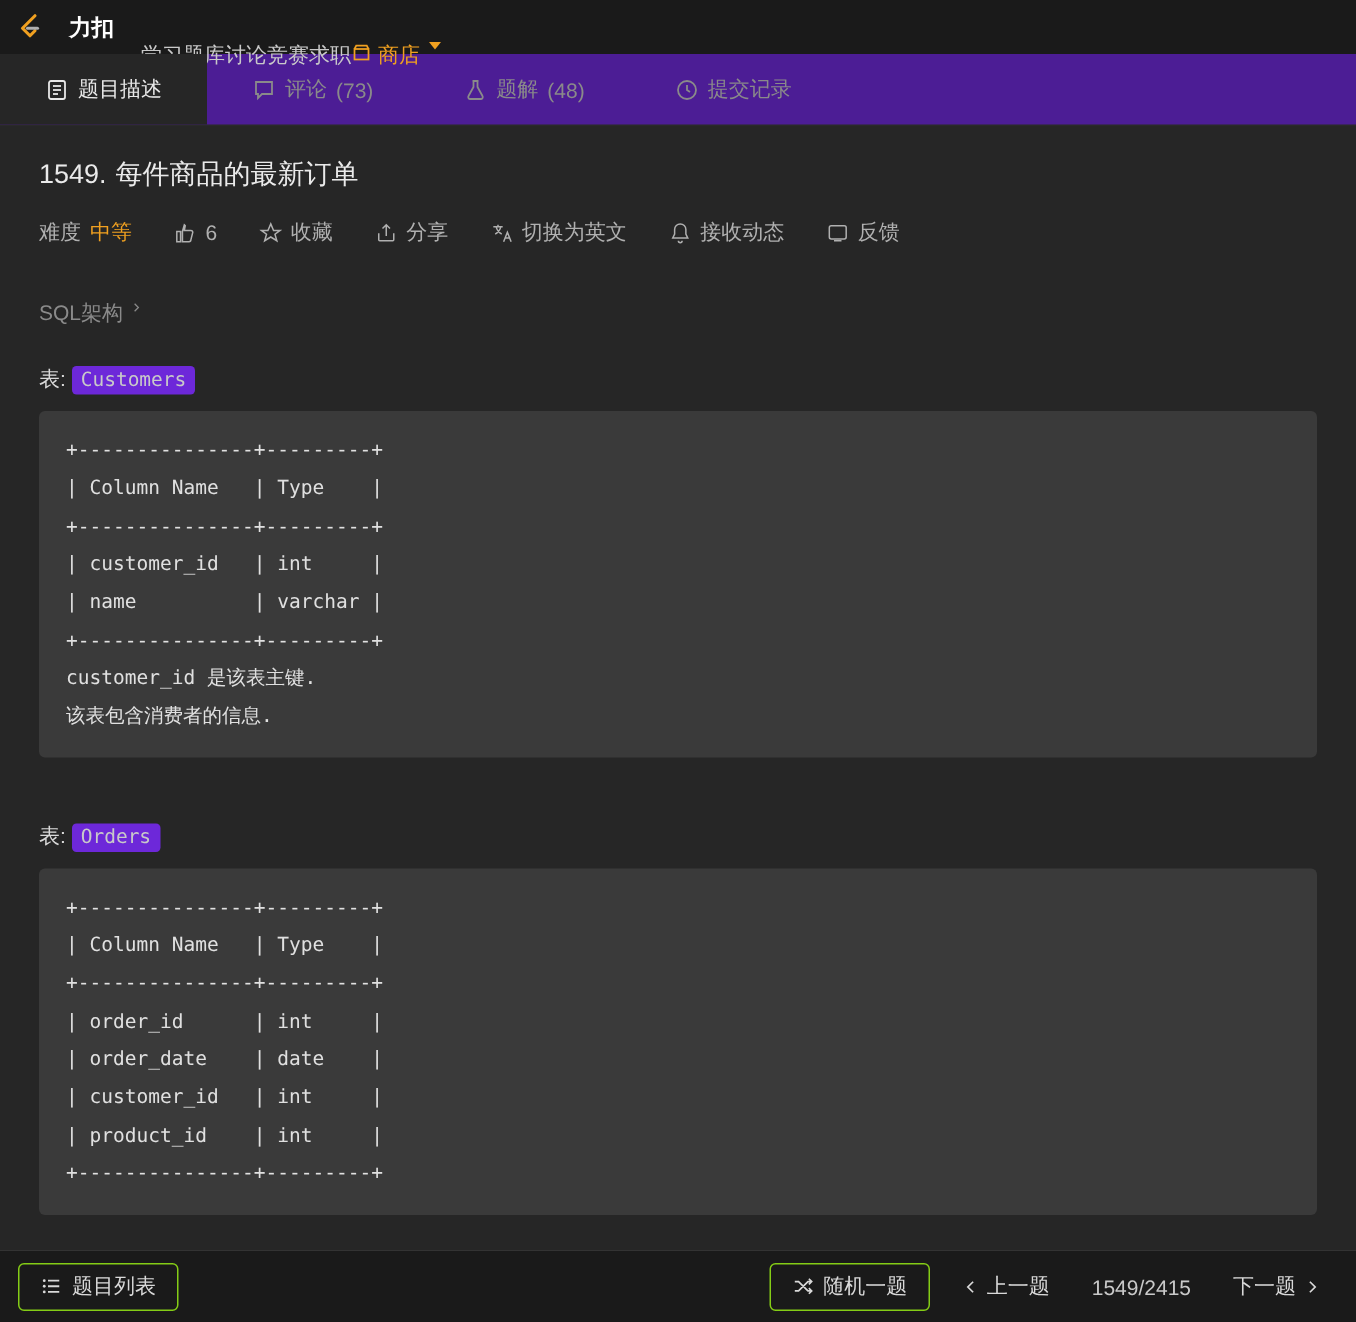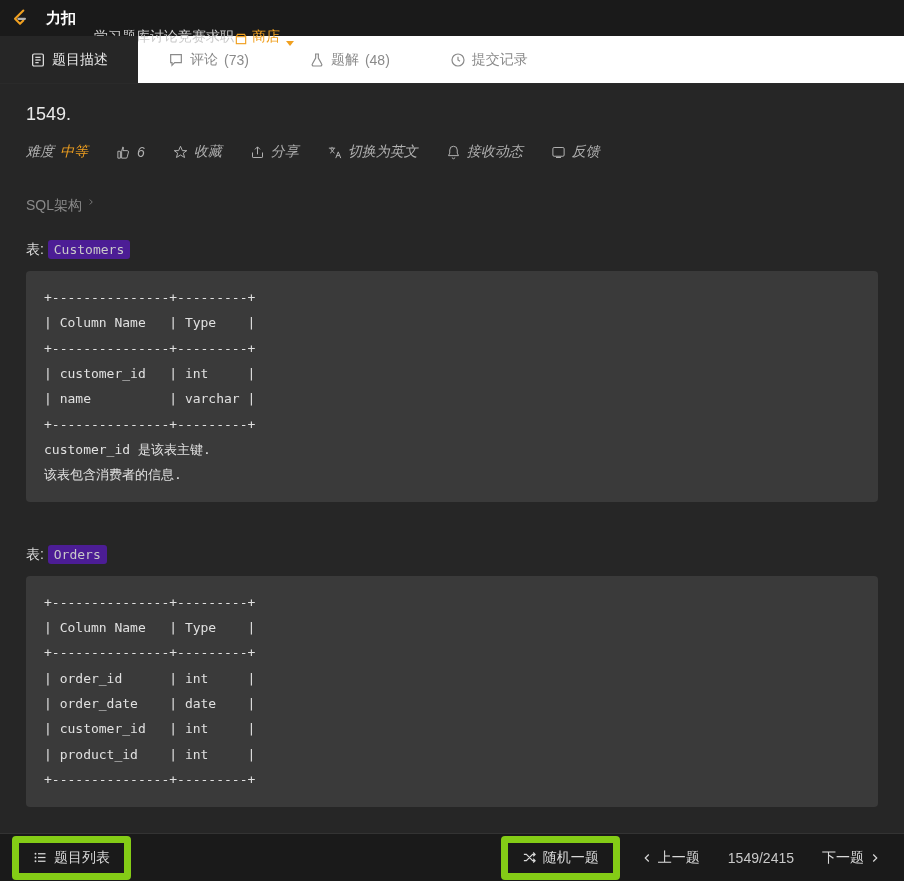--- a/index.html
+++ b/index.html
@@ -24,29 +24,29 @@
   .logo {
     display: flex;
     align-items: center;
     gap: 16px;
     margin-right: 18px;
   }
   .logo svg { width: 20px; height: 20px; }
   .logo-text { color: #fff; font-weight: 600; font-size: 15px; }
   .nav-links { display: flex; align-items: center; margin-top: 38px; }
   .nav-link { color: #c9c9c9; cursor: pointer; font-size: 14px; }
-  .nav-link.shop { color: #f0a020; display: flex; align-items: flex-end; gap: 4px; }
+  .nav-link.shop { color: #f0a020; display: flex; align-items: flex-start; gap: 4px; }
   .nav-link.shop svg { width: 14px; height: 14px; }
   .caret-down { width: 0; height: 0; border-left: 4px solid transparent; border-right: 4px solid transparent; border-top: 5px solid #f0a020; display: inline-block; margin-left: 2px; }
 
   
   .tabs {
     display: flex;
     height: 48px;
-    background: #ffffff;
+    background: #4c1d95;
     border-bottom: 1px solid #2a2a2a;
   }
   .tab {
     display: flex;
     align-items: center;
     gap: 6px;
     padding: 0 30px;
     color: #8a8a8a;
     cursor: pointer;
     font-size: 14px;
@@ -61,32 +61,32 @@
   .content {
     padding: 20px 26px 0 26px;
     height: calc(881px - 36px - 48px - 48px);
     overflow-y: auto;
     background: #262626;
   }
   .title-row { display: flex; align-items: baseline; gap: 6px; margin-bottom: 18px; }
   .title-num { color: #eaeaea; font-size: 18px; font-weight: 500; }
   .title-text { color: #eaeaea; font-size: 18px; font-weight: 500; }
 
-  .meta-row { display: flex; align-items: center; gap: 28px; color: #b0b0b0; font-size: 14px; margin-bottom: 36px; font-style: italic; }
+  .meta-row { display: flex; align-items: center; gap: 28px; color: #b0b0b0; font-size: 14px; margin-bottom: 36px; }
   .meta-item { display: flex; align-items: center; gap: 6px; cursor: pointer; }
   .meta-item svg { width: 15px; height: 15px; }
   .diff-label { color: #b0b0b0; }
   .diff-val { color: #f0a020; }
 
   .schema-link { color: #8a8a8a; font-size: 14px; display: flex; align-items: flex-start; gap: 4px; margin-bottom: 26px; cursor: pointer; }
   .schema-link svg { width: 10px; height: 10px; }
 
   .table-label { color: #d9d9d9; margin-bottom: 12px; font-size: 14px; }
   .table-label code {
-    background: #4c1d95;
+    background: #6d28d9;
     padding: 2px 6px;
     border-radius: 3px;
     font-family: "Menlo", "Consolas", monospace;
     font-size: 13px;
     color: #c9c9c9;
   }
   .codeblock {
     background: #3a3a3a;
     border-radius: 4px;
     padding: 14px 18px;
@@ -105,21 +105,21 @@
     height: 48px;
     background: #1a1a1a;
     border-top: 1px solid #333;
     display: flex;
     align-items: center;
     justify-content: space-between;
     padding: 0 12px;
   }
   .bb-left, .bb-right { display: flex; align-items: center; gap: 10px; }
   .bb-btn {
-    border: 7px solid #84cc16;
+    border: 1px solid #84cc16;
     border-radius: 4px;
     padding: 6px 14px;
     color: #d9d9d9;
     background: transparent;
     display: flex;
     align-items: center;
     gap: 6px;
     cursor: pointer;
     font-size: 14px;
   }
@@ -190,20 +190,21 @@
         <circle cx="12" cy="12" r="9" stroke="currentColor" stroke-width="1.8" fill="none"></circle>
         <path d="M12 7v5l3 2" stroke="currentColor" stroke-width="1.8" fill="none"></path>
       </svg>
     <span>提交记录</span>
   </div>
 </div>
 
 <div class="content">
   <div class="title-row">
     <span class="title-num">1549.</span>
+    <span class="title-text">每件商品的最新订单</span>
   </div>
 
   <div class="meta-row">
     <div class="meta-item">
       <span class="diff-label">难度</span>
       <span class="diff-val">中等</span>
     </div>
     <div class="meta-item">
       <svg viewBox="0 0 24 24">
           <path d="M7 10v11H3V10h4zm4-7 1 1-1 5h7a2 2 0 0 1 2 2l-2 8a2 2 0 0 1-2 2H9V10l2-7z" stroke="currentColor" stroke-width="1.6" fill="none"></path>

